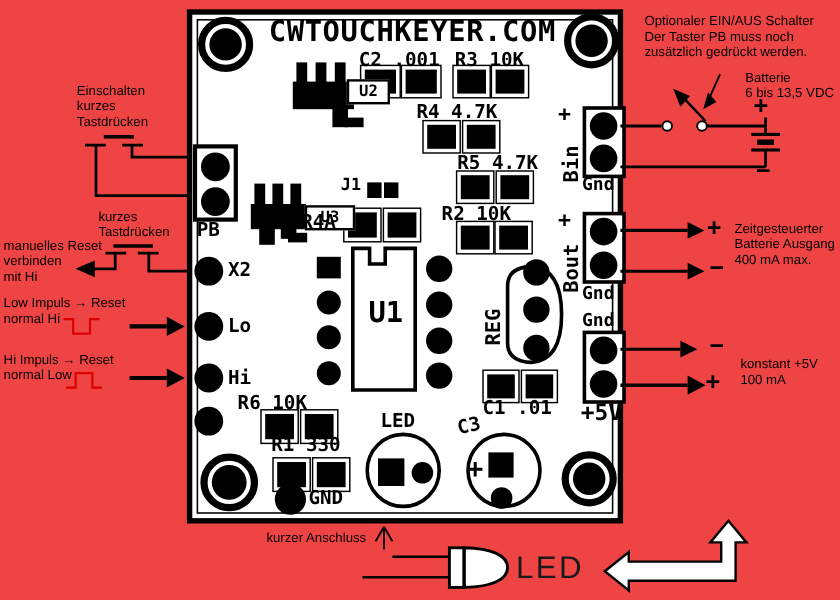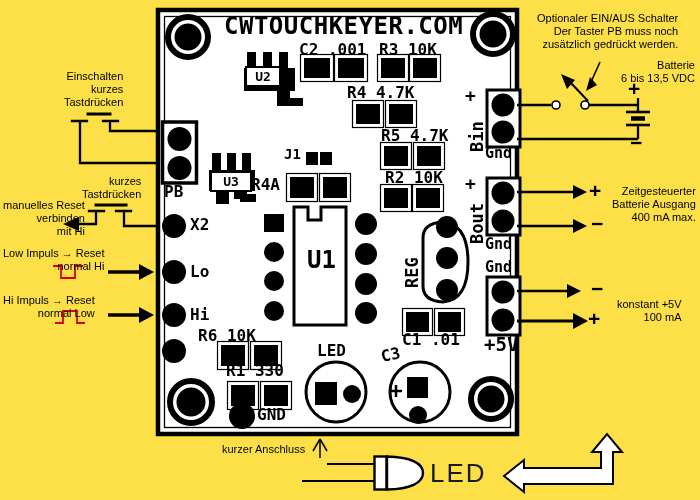--- a/index.html
+++ b/index.html
@@ -1,26 +1,26 @@
 <!DOCTYPE html>
 <html><head>
 <meta charset="utf-8">
 <style>
   html,body{margin:0;padding:0;background:#fff;}
-  .stage{position:relative;width:700px;height:500px;background:#fde047;overflow:hidden;
+  .stage{position:relative;width:700px;height:500px;background:#ef4444;overflow:hidden;
          font-family:"Liberation Sans",sans-serif;color:#000;}
   .stage svg{position:absolute;left:0;top:0;}
-  .note{position:absolute;font-size:11px;line-height:13px;white-space:pre-line;color:#000;text-align:right;}
+  .note{position:absolute;font-size:11px;line-height:13px;white-space:pre-line;color:#000;}
   .silk{position:absolute;font-family:"DejaVu Sans Mono",monospace;font-weight:bold;
         font-size:16px;line-height:17px;white-space:nowrap;color:#000;}
   .vsilk{transform-origin:0 100%;transform:rotate(-90deg);font-size:17px;line-height:17px;}
   .sign{position:absolute;font-weight:bold;font-size:21px;line-height:21px;color:#000;}
   .chipbox{position:absolute;background:#fff;border:2px solid #000;
            font-family:"DejaVu Sans Mono",monospace;font-weight:bold;font-size:13px;
-           display:flex;align-items:center;justify-content:center;}
+           display:flex;align-items:center;justify-content:center;margin-left:44px;}
   .title{position:absolute;font-family:"DejaVu Sans Mono",monospace;font-weight:bold;
          font-size:24px;letter-spacing:0.5px;white-space:nowrap;color:#000;}
   .ledbig{position:absolute;font-size:26px;letter-spacing:2px;color:#1a1a1a;}
 </style>
 </head>
 <body>
 
 <div class="stage">
 
 <svg width="700" height="500" viewBox="0 0 700 500">
@@ -232,21 +232,21 @@
 
   <div class="title" style="left:224px;top:12px">CWTOUCHKEYER.COM</div>
 
   <div class="chipbox" style="left:245px;top:66px;width:32px;height:17px">U2</div>
   <div class="chipbox" style="left:210px;top:171px;width:38px;height:17px">U3</div>
 
   <div class="silk" style="left:299px;top:41px">C2 .001</div>
   <div class="silk" style="left:379px;top:41px">R3 10K</div>
   <div class="silk" style="left:347px;top:84px">R4 4.7K</div>
   <div class="silk" style="left:381px;top:127px">R5 4.7K</div>
-  <div class="silk" style="left:385px;top:169px">R2 10K</div>
+  <div class="silk" style="left:368px;top:169px">R2 10K</div>
   <div class="silk" style="left:284px;top:146px;font-size:14px">J1</div>
   <div class="silk" style="left:251px;top:176px">R4A</div>
   <div class="silk" style="left:164px;top:183px">PB</div>
   <div class="silk" style="left:190px;top:216px">X2</div>
   <div class="silk" style="left:190px;top:263px">Lo</div>
   <div class="silk" style="left:190px;top:306px">Hi</div>
   <div class="silk" style="left:198px;top:327px">R6 10K</div>
   <div class="silk" style="left:226px;top:362px">R1 330</div>
   <div class="silk" style="left:257px;top:406px">GND</div>
   <div class="silk" style="left:317px;top:342px">LED</div>

